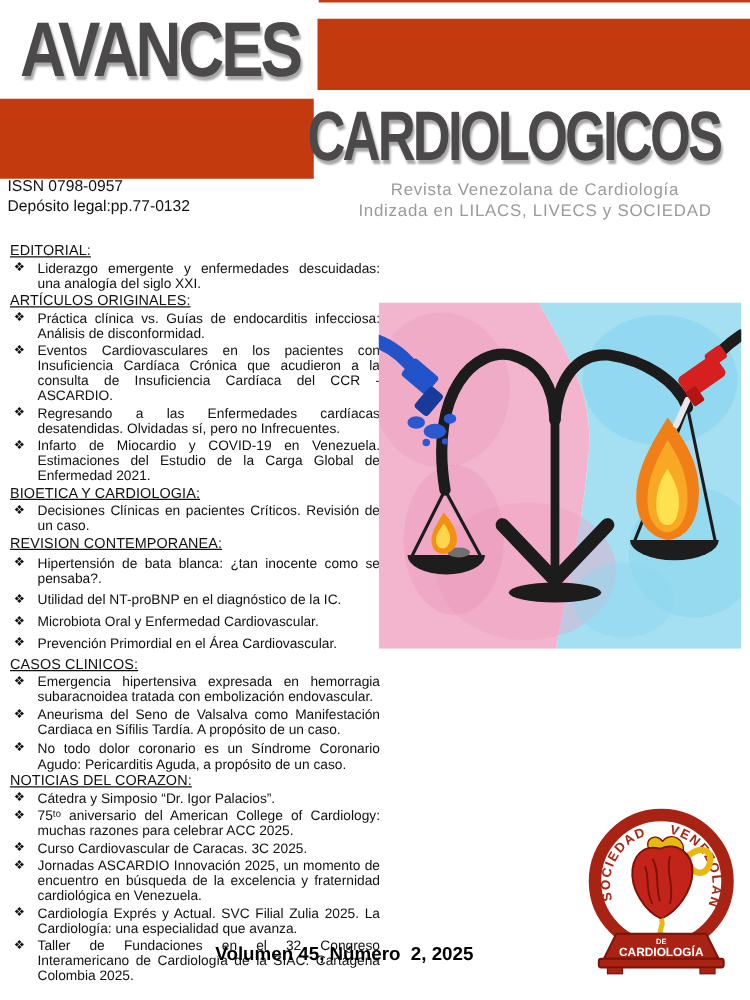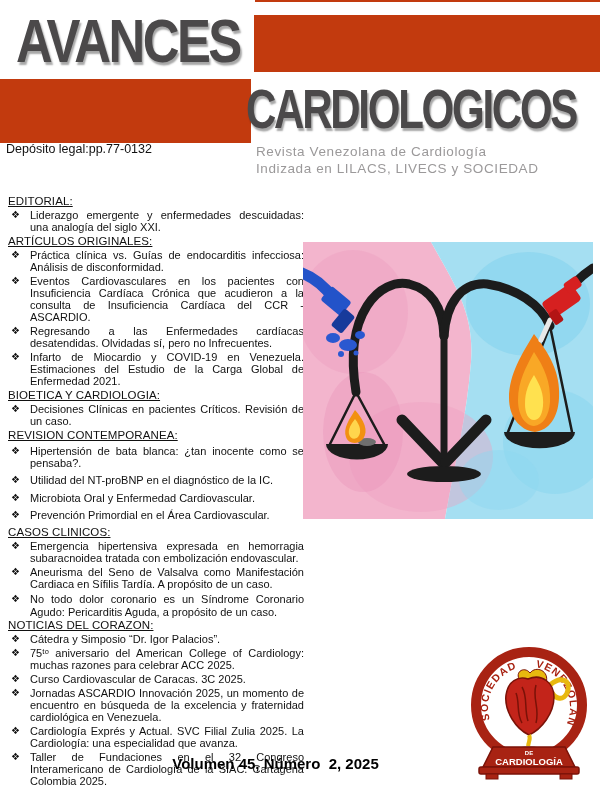--- a/index.html
+++ b/index.html
@@ -9,21 +9,21 @@
   .topline{position:absolute;left:255px;top:0;width:345px;height:2px;background:#c23a0e;}
   .bar1{position:absolute;left:254px;top:15px;width:346px;height:57px;background:#c23a0e;}
   .bar2{position:absolute;left:0;top:79px;width:251px;height:64px;background:#c23a0e;}
   .title1{position:absolute;left:16px;top:10px;font-size:62px;line-height:62px;font-weight:bold;
           color:#4b494a;letter-spacing:-3px;transform:scaleX(0.82);transform-origin:left top;
           text-shadow:2px 3px 2px rgba(0,0,0,0.35);white-space:nowrap;}
   .title2{position:absolute;left:246px;top:78px;font-size:56px;line-height:62px;font-weight:bold;
           color:#4b494a;letter-spacing:-3px;transform:scaleX(0.75);transform-origin:left top;
           text-shadow:2px 3px 2px rgba(0,0,0,0.35);white-space:nowrap;}
   .issn{position:absolute;left:6px;top:142px;font-size:12.5px;line-height:15.5px;color:#111;}
-  .subtitle{position:absolute;left:256px;top:144px;width:344px;
+  .subtitle{position:absolute;left:256px;top:144px;width:344px;text-align:center;
             font-size:13.5px;line-height:16.5px;color:#9b999a;letter-spacing:0.6px;}
   
   .toc{position:absolute;left:8px;top:194px;width:296px;color:#111;}
   .toc h3{margin:1px 0 1px 0;font-size:11.5px;line-height:13px;font-weight:normal;
           text-decoration:underline;letter-spacing:0.1px;}
   .item{position:relative;padding-left:22px;font-size:11px;line-height:12.2px;
         text-align:justify;margin:0 0 1.5px 0;}
   .bullet{position:absolute;left:3px;top:0;font-size:10px;}
   .spaced .item{margin-bottom:5px;margin-top:3px;}
   
@@ -37,20 +37,21 @@
 <body>
 
 <div class="page">
 
   <div class="topline"></div>
   <div class="title1">AVANCES</div>
   <div class="bar1"></div>
   <div class="bar2"></div>
   <div class="title2">CARDIOLOGICOS</div>
   <div class="issn">
+    <div>ISSN 0798-0957</div>
     <div>Depósito legal:pp.77-0132</div>
   </div>
   <div class="subtitle">
     <div>Revista Venezolana de Cardiología</div>
     <div>Indizada en LILACS, LIVECS y SOCIEDAD</div>
   </div>
 
   <div class="toc">
 
     <h3>EDITORIAL:</h3>

